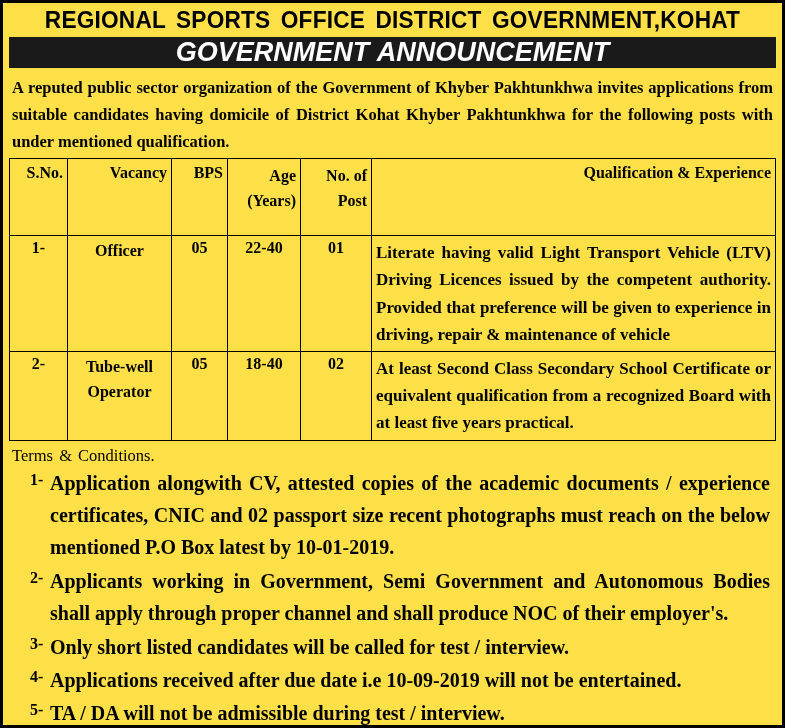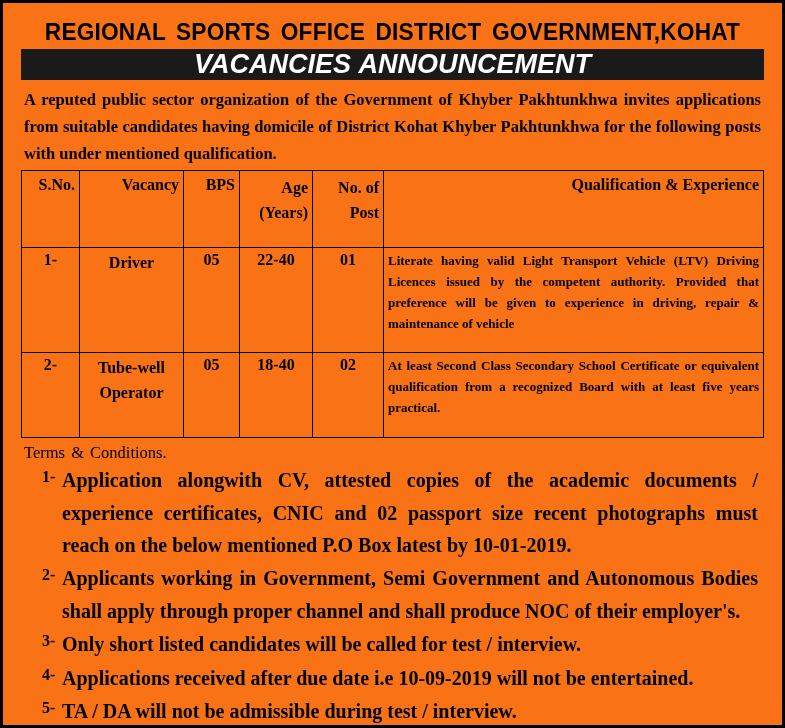--- a/index.html
+++ b/index.html
@@ -14,24 +14,24 @@
     color: #000000;
     overflow: hidden;
   }
 
   
   .poster {
     box-sizing: border-box;
     width: 785px;
     height: 728px;
     border: 3px solid #000000;
-    padding: 12px;
+    padding: 0;
     display: flex;
     flex-direction: column;
-    background: #f97316;
+    background: #fde047;
   }
 
   
   .org-title {
     font-family: "Liberation Sans", "DejaVu Sans", sans-serif;
     font-weight: bold;
     font-size: 23px;
     letter-spacing: 0.2px;
     word-spacing: 4px;
     text-align: center;
@@ -112,21 +112,21 @@
   }
   td.c-vacancy {
     text-align: center;
     font-weight: bold;
     font-size: 16px;
     padding-top: 6px;
     line-height: 1.55;
   }
   td.c-qual {
     font-weight: bold;
-    font-size: 13px;
+    font-size: 17px;
     line-height: 1.6;
     text-align: justify;
     text-align-last: left;
     padding: 5px 6px 4px 7px;
   }
   tr.row-driver td { height: 98px; }
   tr.row-tubewell td { height: 78px; }
 
   
   .terms-head {
@@ -199,21 +199,21 @@
   }
 </style>
 </head>
 <body>
 
 <div class="poster">
 
   <div class="org-title">REGIONAL SPORTS OFFICE DISTRICT GOVERNMENT,KOHAT</div>
 
   <div class="announce-band">
-    <span class="announce-text">VACANCIES ANNOUNCEMENT</span>
+    <span class="announce-text">GOVERNMENT ANNOUNCEMENT</span>
   </div>
 
   <div class="intro">A reputed public sector organization of the Government of Khyber Pakhtunkhwa invites applications from suitable candidates having domicile of District Kohat Khyber Pakhtunkhwa for the following posts with under mentioned qualification.</div>
 
   <div class="table-wrap">
     <table class="vacancy">
       <colgroup>
         <col class="col-sno">
           <col class="col-vac">
           <col class="col-bps">
@@ -237,21 +237,21 @@
               <div>No. of</div>
               <div>Post</div>
             </div>
           </th>
           <th class="col-qual">Qualification  &amp;  Experience</th>
         </tr>
       </thead>
       <tbody>
         <tr class="row-driver">
           <td class="c-center">1-</td>
-          <td class="c-vacancy">Driver</td>
+          <td class="c-vacancy">Officer</td>
           <td class="c-center">05</td>
           <td class="c-center">22-40</td>
           <td class="c-center">01</td>
           <td class="c-qual">Literate having valid Light Transport Vehicle (LTV) Driving Licences issued by the competent authority. Provided that preference will be given to experience in driving, repair &amp; maintenance of vehicle</td>
         </tr>
         <tr class="row-tubewell">
           <td class="c-center">2-</td>
           <td class="c-vacancy">Tube-well Operator</td>
           <td class="c-center">05</td>
           <td class="c-center">18-40</td>

